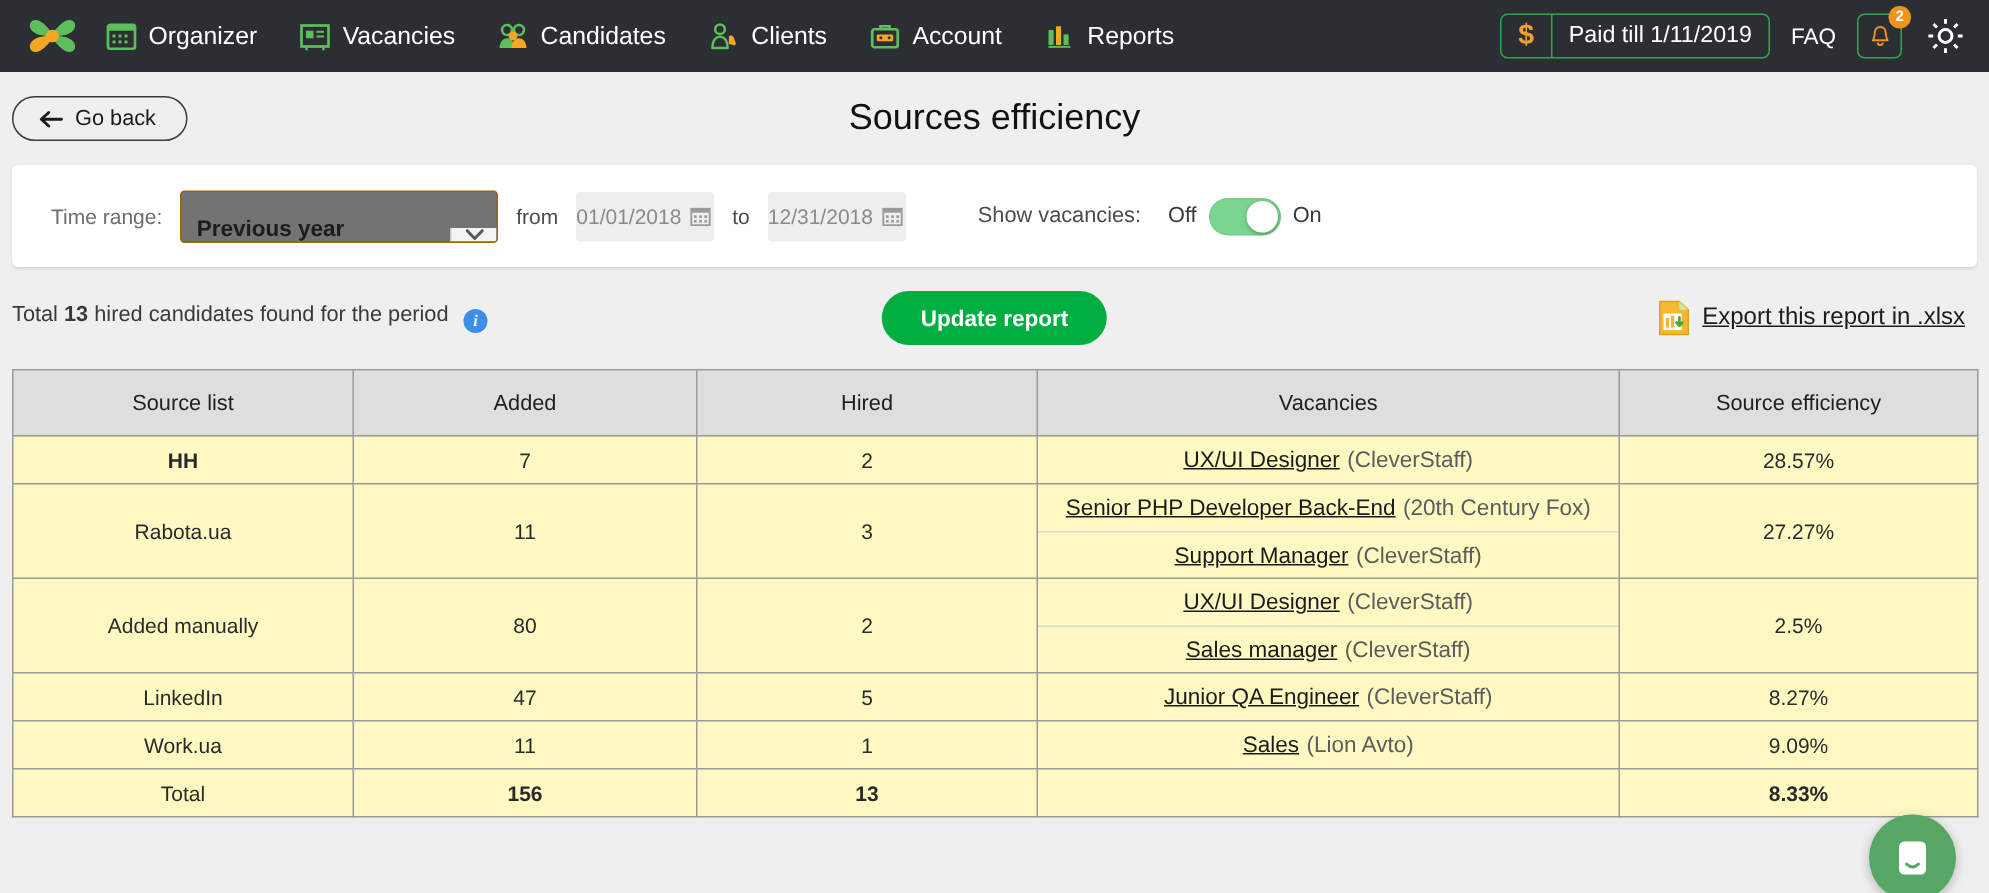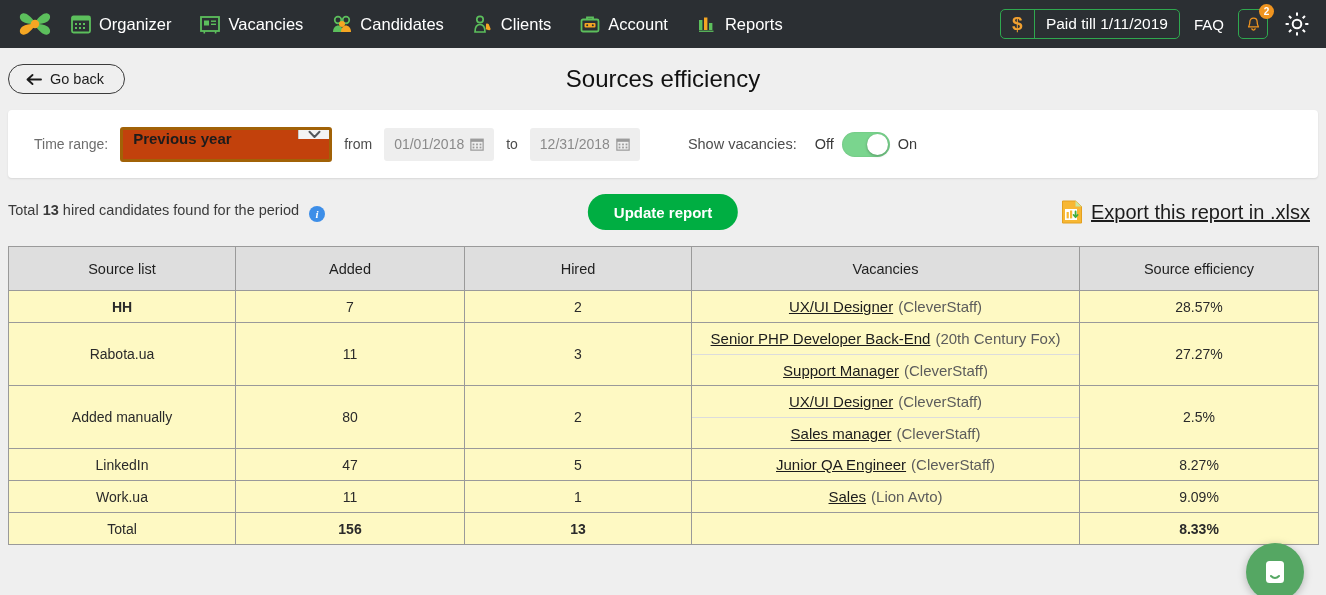--- a/index.html
+++ b/index.html
@@ -100,42 +100,42 @@
     margin: 0 8px;
     background: #ffffff;
     border-radius: 4px;
     height: 68px;
     display: flex; align-items: center;
     padding: 0 26px;
     box-shadow: 0 1px 2px rgba(0,0,0,.10);
   }
   .flabel { font-size: 14px; color: #6d6d6d; margin-right: 12px; }
   .select-box {
-    display: flex; align-items: flex-start;
+    display: flex; align-items: flex-end;
     width: 212px; height: 35px;
-    border: 3px solid #a16207; border-radius: 3px;
-    background: #c2410c; cursor: pointer; overflow: hidden;
+    border: 1px solid #a16207; border-radius: 3px;
+    background: #737373; cursor: pointer; overflow: hidden;
   }
   .select-val {
     flex: 1; display: flex; align-items: center;
     padding: 0 10px; font-size: 15px; color: #1c1c1c; font-weight: bold;
     white-space: nowrap;
   }
   .select-arrow {
     width: 31px;
     border-left: 1px solid #c9c9c9;
     background: #f4f4f4;
     display: flex; align-items: center; justify-content: center;
     color: #55595d; font-size: 12px;
   }
   .fromto { font-size: 14px; color: #4c4c4c; margin: 0 12px; }
   .date-box {
-    width: 110px; height: 33px;
+    width: 92px; height: 33px;
     background: #eeeeee; border-radius: 3px;
-    display: flex; align-items: center; justify-content: center; gap: 6px;
+    display: flex; align-items: center; gap: 6px;
     font-size: 14px; color: #8a8a8a;
     cursor: pointer;
   }
   .cal-icn { width: 14px; height: 14px; display: block; }
   .showvac { margin-left: 48px; display: flex; align-items: center; }
   .sv-label { font-size: 14.5px; color: #4c4c4c; margin-right: 18px; }
   .sv-off, .sv-on { font-size: 14.5px; color: #3a3a3a; }
   .toggle {
     width: 48px; height: 25px; border-radius: 13px;
     background: #7ad58e; margin: 0 8px;
@@ -174,21 +174,21 @@
     height: 36px; padding: 0 26px;
     cursor: pointer;
   }
   .export {
     margin-left: auto;
     display: flex; align-items: center; gap: 8px;
     cursor: pointer;
   }
   .xls-icn { width: 22px; height: 24px; display: block; }
   .export-lbl {
-    font-size: 20px; color: #1c1c1c;
+    font-size: 16px; color: #1c1c1c;
     text-decoration: underline;
   }
 
   
   .table-wrap { padding: 0 8px; }
   table.report {
     width: 100%;
     border-collapse: collapse;
     border: 1px solid #9a9a9a;
     table-layout: fixed;

